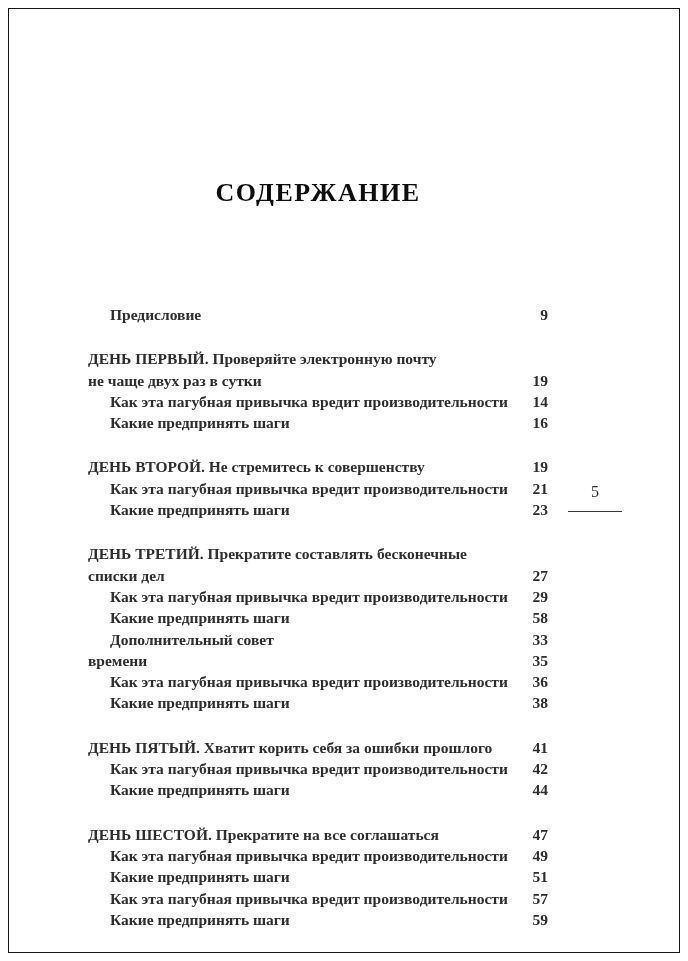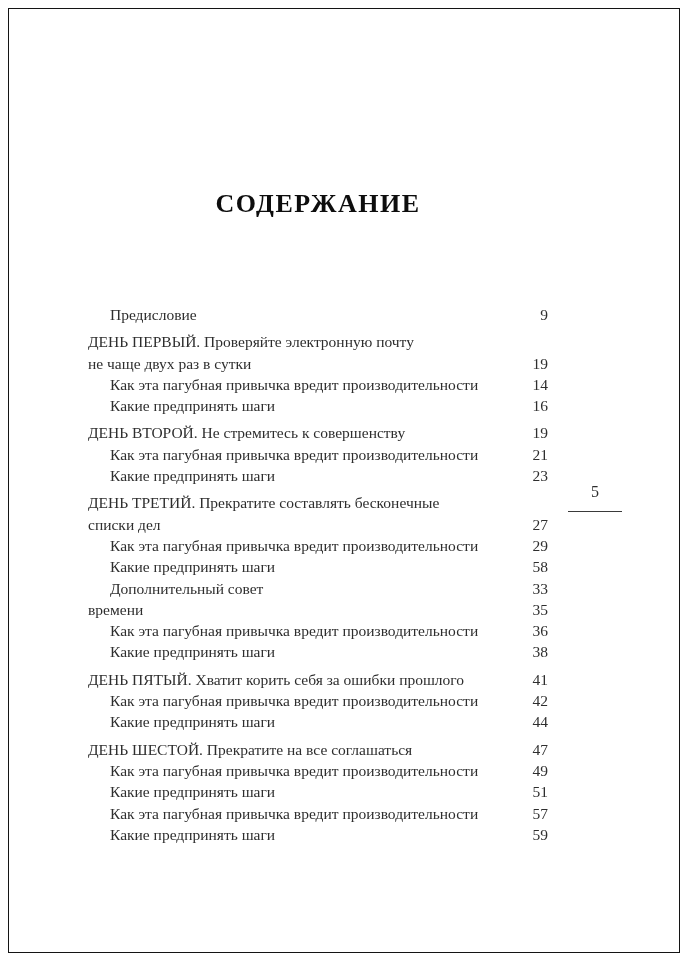--- a/index.html
+++ b/index.html
@@ -27,36 +27,36 @@
   .page-title {
     position: absolute;
     left: 0;
     top: 178px;
     width: 100%;
     text-align: center;
     font-size: 26px;
     font-weight: bold;
     letter-spacing: 1.5px;
     color: #0d0d0d;
-    margin-top: 11px;
   }
   .toc {
     position: absolute;
     left: 0;
     top: 304px;
     width: 100%;
   }
   .toc-row {
     display: flex;
     justify-content: space-between;
     align-items: baseline;
     line-height: 21.3px;
     font-size: 15.5px;
+    font-weight: bold;
   }
-  .toc-row.gap { margin-top: 6px; }
+  .toc-row.gap { margin-top: 23px; }
   .toc-row.indent .toc-label { padding-left: 22px; }
   .toc-label {
     flex: 1 1 auto;
     white-space: nowrap;
     overflow: hidden;
   }
   .toc-page {
     flex: 0 0 auto;
     text-align: right;
     min-width: 30px;

